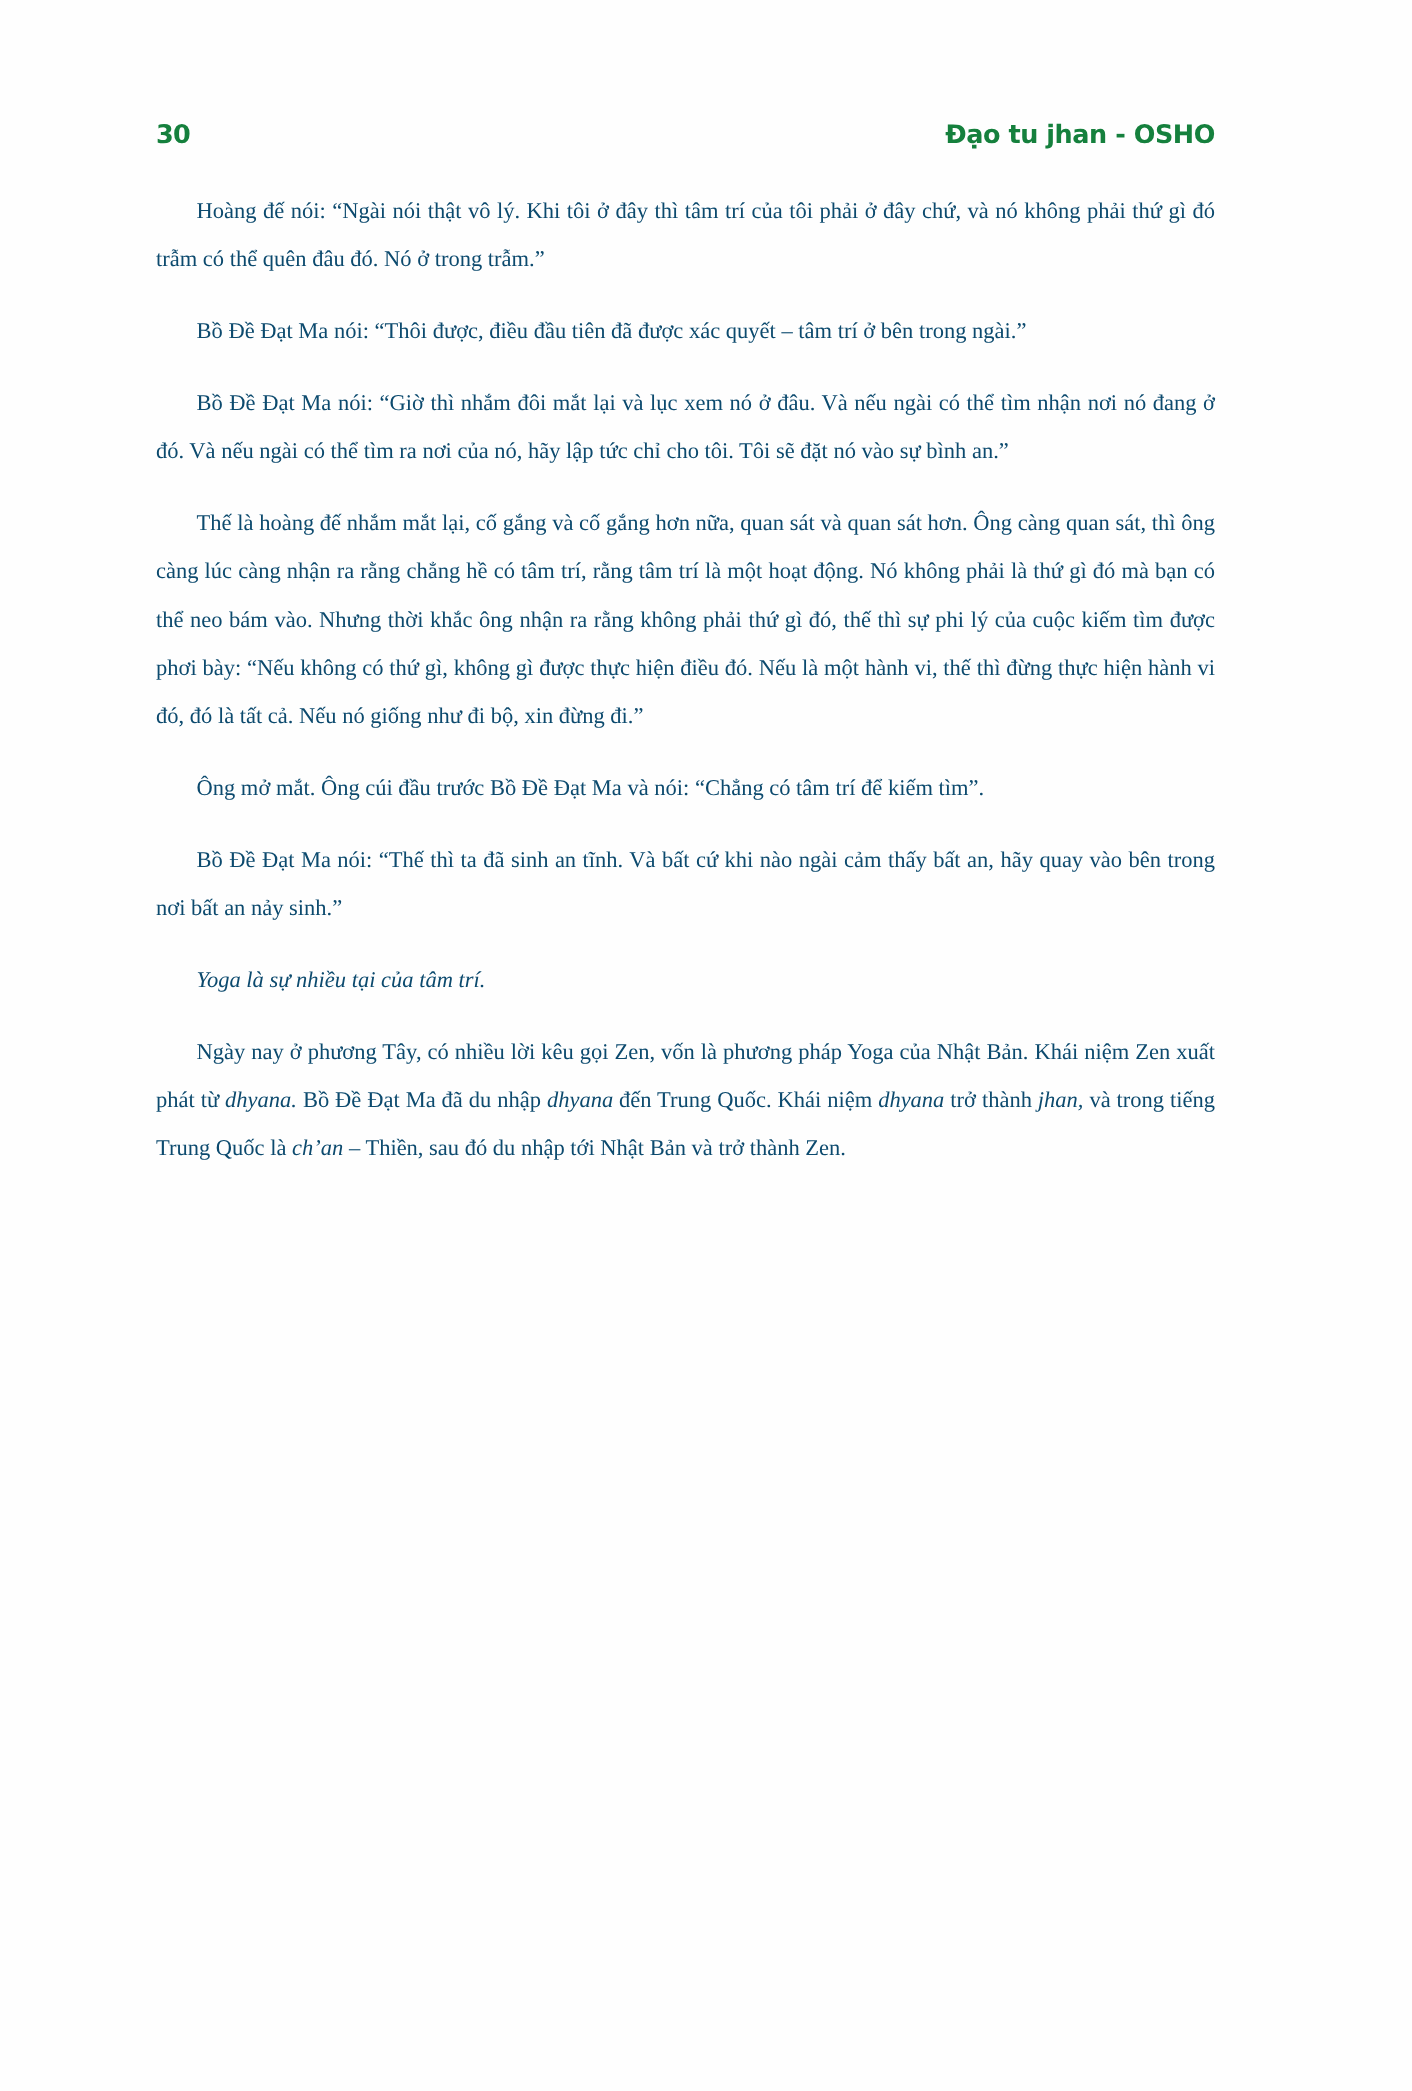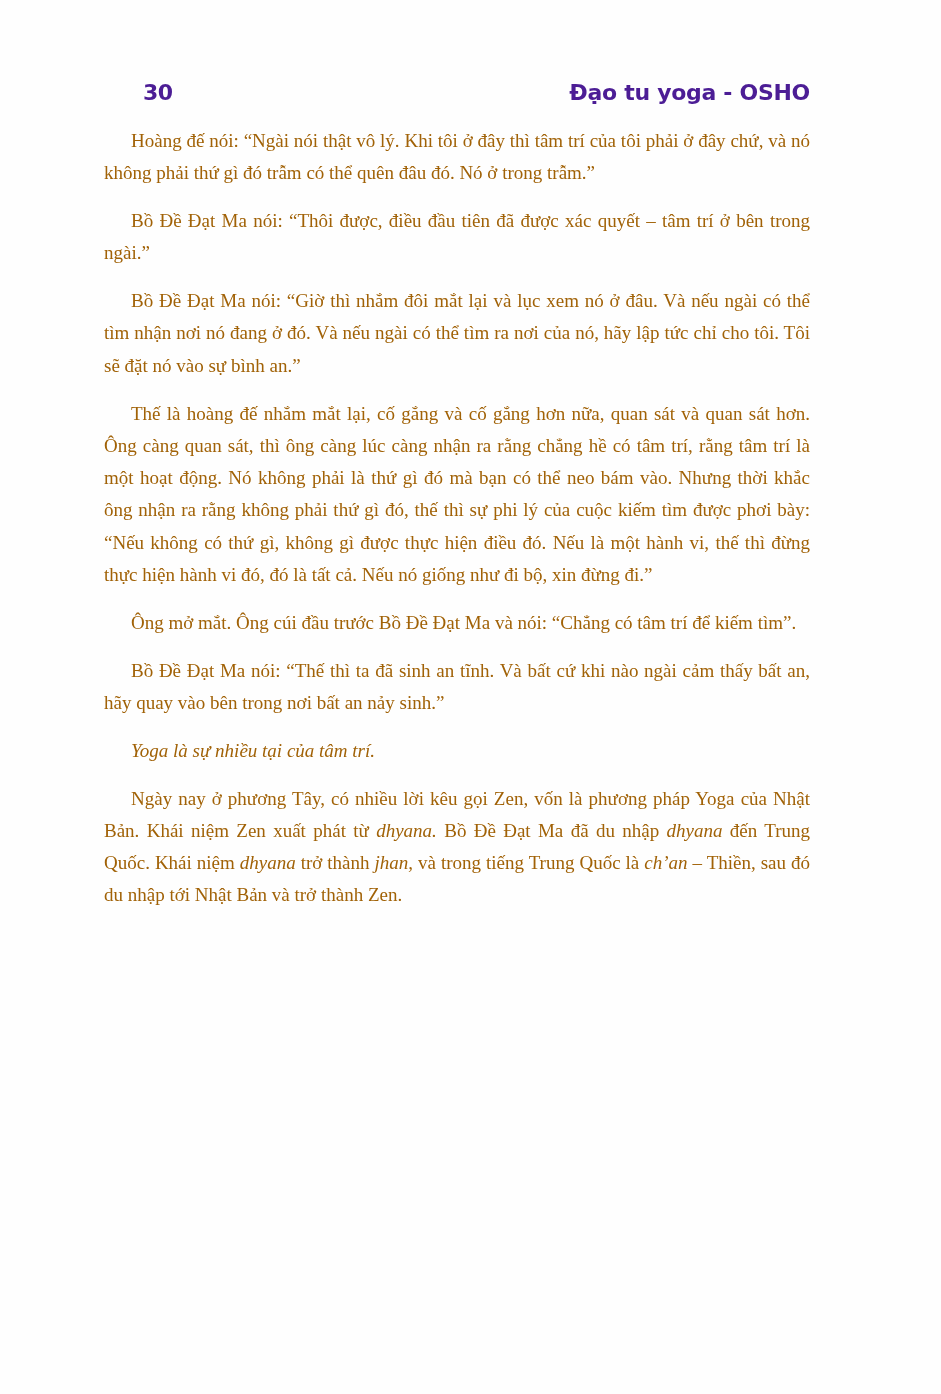--- a/index.html
+++ b/index.html
@@ -1,35 +1,35 @@
 <!DOCTYPE html>
 <html><head>
 <meta charset="utf-8">
 <style>
   html, body { margin: 0; padding: 0; background: #ffffff; }
   body { width: 941px; height: 1394px; position: relative; overflow: hidden; }
   .page { position: absolute; left: 0; top: 0; width: 941px; height: 1394px; background: #fefefe; }
   .header { position: absolute; left: 104px; right: 131px; top: 80px; height: 26px;
-    font-family: "DejaVu Sans", sans-serif; font-weight: bold; font-size: 22px; color: #4c1d95; margin-left: 39px; }
+    font-family: "DejaVu Sans", sans-serif; font-weight: bold; font-size: 17px; color: #15803d; }
   .page-number { position: absolute; left: 0; top: 0; letter-spacing: -0.5px; }
   .running-title { position: absolute; right: 0; top: 0; letter-spacing: -0.3px; }
   .body { position: absolute; left: 104px; width: 706px; top: 125px;
-    font-family: "Liberation Serif", "DejaVu Serif", serif; font-size: 19px; color: #a16207;
+    font-family: "Liberation Serif", "DejaVu Serif", serif; font-size: 15px; color: #0c4a6e;
     line-height: 32.3px; text-align: justify; }
   .para { margin: 0 0 15.5px 0; text-indent: 27px; }
   .para.italic { font-style: italic; }
   em { }
 </style>
 </head>
 <body>
 
 <div class="page">
   <div class="header">
     <span class="page-number">30</span>
-    <span class="running-title">Đạo tu yoga - OSHO</span>
+    <span class="running-title">Đạo tu jhan - OSHO</span>
   </div>
 
   <div class="body">
     <p class="para">Hoàng đế nói: “Ngài nói thật vô lý. Khi tôi ở đây thì tâm trí của tôi phải ở đây chứ, và nó không phải thứ gì đó trẫm có thể quên đâu đó. Nó ở trong trẫm.”</p>
     <p class="para">Bồ Đề Đạt Ma nói: “Thôi được, điều đầu tiên đã được xác quyết – tâm trí ở bên trong ngài.”</p>
     <p class="para">Bồ Đề Đạt Ma nói: “Giờ thì nhắm đôi mắt lại và lục xem nó ở đâu. Và nếu ngài có thể tìm nhận nơi nó đang ở đó. Và nếu ngài có thể tìm ra nơi của nó, hãy lập tức  chỉ cho tôi. Tôi sẽ đặt nó vào sự bình an.”</p>
     <p class="para">Thế là hoàng đế nhắm mắt lại, cố gắng và cố gắng hơn nữa, quan sát và quan sát hơn. Ông càng quan sát, thì ông càng lúc càng nhận ra rằng chẳng hề có tâm trí, rằng tâm trí là một hoạt động. Nó không phải là thứ gì đó mà bạn có thể neo bám vào. Nhưng thời khắc ông nhận ra rằng không phải thứ gì đó, thế thì sự phi lý của cuộc kiếm tìm được phơi bày: “Nếu không có thứ gì, không gì được thực hiện điều đó. Nếu là một hành vi, thế thì đừng thực hiện hành vi đó, đó là tất cả. Nếu nó giống như đi bộ, xin đừng đi.”</p>
     <p class="para">Ông mở mắt. Ông cúi đầu trước Bồ Đề Đạt Ma và nói: “Chẳng có tâm trí để kiếm tìm”.</p>
     <p class="para">Bồ Đề Đạt Ma nói: “Thế thì ta đã sinh an tĩnh. Và bất cứ khi nào ngài cảm thấy bất an, hãy quay vào bên trong nơi bất an nảy sinh.”</p>
     <p class="para italic">Yoga là sự nhiều tại của tâm trí.</p>

